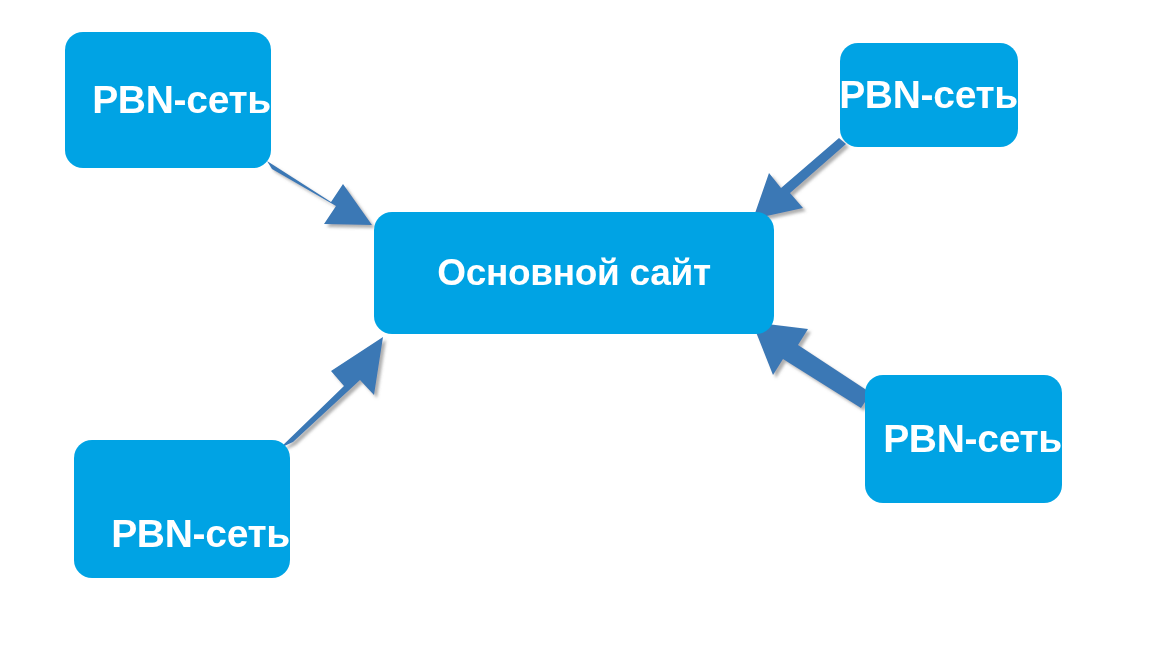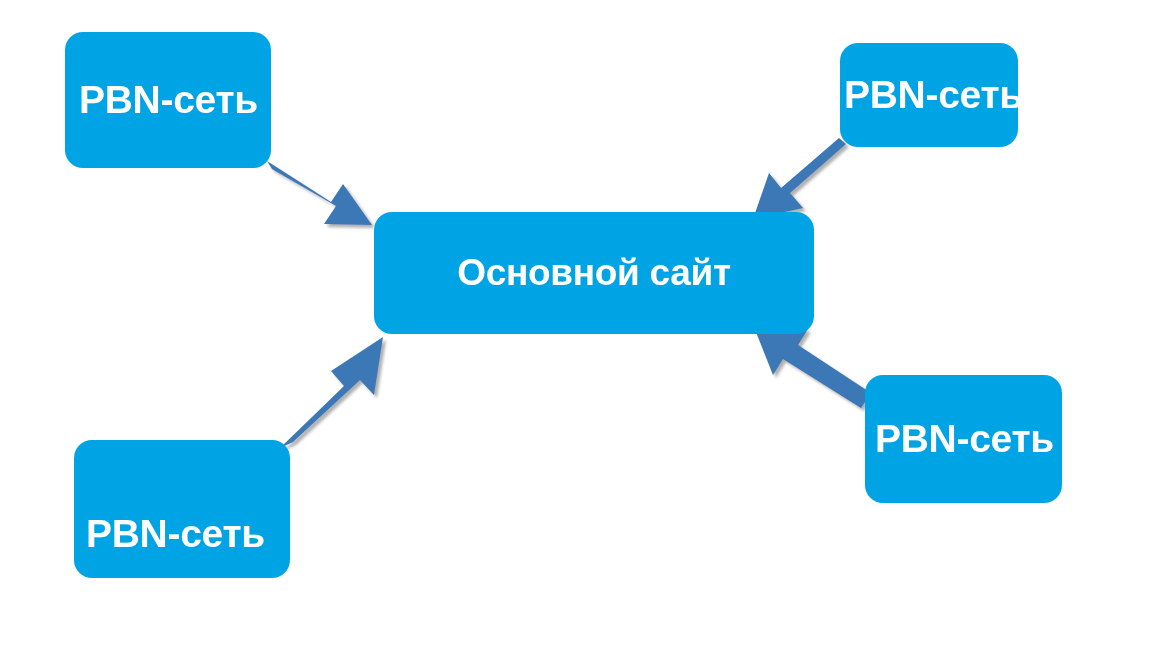--- a/index.html
+++ b/index.html
@@ -15,32 +15,33 @@
     overflow: hidden;
     font-family: "Liberation Sans", sans-serif;
   }
   .node {
     position: absolute;
     border-radius: 18px;
     display: flex;
     align-items: center;
     box-sizing: border-box;
     z-index: 3;
+    justify-content: flex-end;
   }
   .node-label {
     color: #ffffff;
     font-weight: bold;
     white-space: nowrap;
     letter-spacing: -0.3px;
   }
 
   
   #node-center {
     left: 374px;  top: 212px;
-    width: 440px; height: 122px;
+    width: 400px; height: 122px;
     justify-content: center;
   }
   #node-center .node-label { font-size: 37px; }
 
   #node-pbn-top-left {
     left: 65px;  top: 32px;
     width: 206px; height: 136px;
     padding-left: 14px;
   }
   #node-pbn-top-left .node-label { font-size: 39px; }

